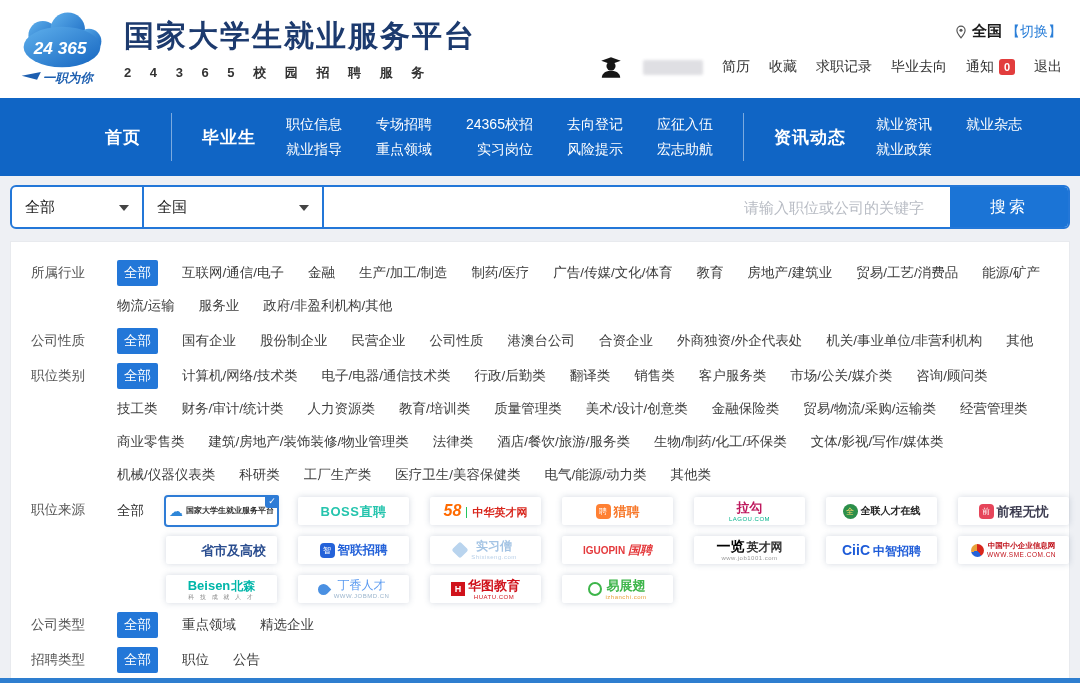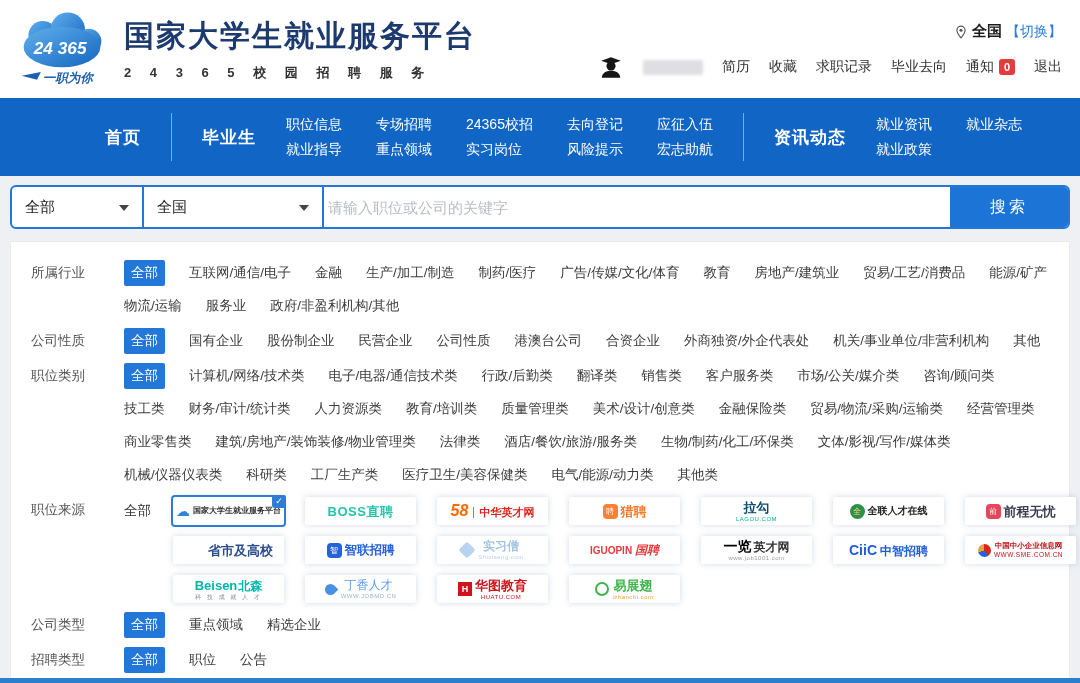--- a/index.html
+++ b/index.html
@@ -24,38 +24,38 @@
   .blur-name { width:60px; height:15px; background:#dfdfe3; border-radius:2px; filter:blur(1.5px); }
   .notice { display:flex; align-items:center; gap:5px; cursor:pointer; }
   .badge { background:#e23d3d; color:#fff; min-width:16px; height:16px; border-radius:3px;
            font-size:11px; display:grid; place-items:center; padding:0 3px; font-weight:700; }
   
   nav { background:#1065c5; height:78px; display:flex; align-items:center; column-gap:30px; padding-left:105px; color:#fff; }
   .nav-main { font-size:17px; font-weight:800; letter-spacing:1px; cursor:pointer; }
   .nav-divider { width:1px; height:48px; background:rgba(255,255,255,.45); }
   .nav-groups { display:flex; column-gap:34px; }
   .nav-col { display:flex; flex-direction:column; gap:9px; font-size:14px; }
-  .nav-sub { line-height:1.1; cursor:pointer; white-space:nowrap; }
+  .nav-sub { line-height:1.1; cursor:pointer; white-space:nowrap;text-align:right; }
   .nav-sub.empty { visibility:hidden; }
   
   .search-wrap { padding:9px 10px; }
   .search-box { display:flex; background:#fff; border:2px solid #2377d8; border-radius:6px; height:44px; overflow:hidden; }
   .s-select { display:flex; align-items:center; justify-content:space-between; padding:0 13px;
               border-right:2px solid #2377d8; font-size:15px; color:#222; cursor:pointer; flex:none; }
   .s-select.cat { width:132px; }
   .s-select.region { width:180px; }
   .caret { width:0; height:0; border:5px solid transparent; border-top:6px solid #444; margin-top:6px; }
-  .s-input { flex:1; border:none; outline:none; font-size:15px; color:#333; padding:0 4px;
-             font-family:"Liberation Sans","DejaVu Sans",sans-serif; }
+  .s-input { flex:1; border:none; outline:none; font-size:15px; color:#333; padding:0 26px;
+             font-family:"Liberation Sans","DejaVu Sans",sans-serif;text-align:right; }
   .s-input::placeholder { color:#b8bcc4; }
   .s-btn { width:118px; flex:none; background:#1b74d6; color:#fff; font-size:16px; letter-spacing:3px;
            border:none; cursor:pointer; font-family:inherit; }
   
   .panel { margin:3px 10px 0; background:#fff; padding:18px 20px 14px; border:1px solid #e8eaee; }
-  .frow { display:flex; align-items:flex-start; font-size:13.5px; margin-bottom:9px;gap:7px; }
+  .frow { display:flex; align-items:flex-start; font-size:13.5px; margin-bottom:9px; }
   .flabel { width:72px; flex:none; color:#555; line-height:26px; margin-right:14px; }
   .fopts { display:flex; flex-wrap:wrap; column-gap:24px; row-gap:7px; line-height:26px; color:#3d3d3d; }
   .chip { cursor:pointer; white-space:nowrap; }
   .chip.selected { background:#2377d8; color:#fff; padding:0 7px; border-radius:2px; }
   .chip.plain { line-height:28px; }
   .source-line { display:flex; align-items:flex-start; }
   .tile-rows { display:flex; flex-direction:column; gap:11px; margin-left:22px; }
   .tile-row { display:flex; gap:21px; }
   .tile { position:relative; width:111px; height:28px; background:#fff; border-radius:2px;
           box-shadow:0 0 6px rgba(60,80,120,.22); display:flex; align-items:center; justify-content:center;
@@ -70,21 +70,21 @@
   .t-sub { display:block; font-weight:400; font-size:6px; letter-spacing:.5px; margin-top:2px; color:#999; }
   
   .tile-ncss .t-main i { font-size:8px; font-weight:700; color:#333; }
   .tile-ncss .t-icon::before { content:"☁"; color:#2e86d8; font-size:14px; line-height:1; }
   .tile-boss .t-main i { color:#25c4ad; font-weight:800; font-size:13px; letter-spacing:.5px; }
   .tile-chinahr .p-a { color:#ff6a00; font-weight:800; font-size:16px; font-style:italic; }
   .tile-chinahr .p-b { color:#d8261c; font-weight:700; font-size:11px; margin-left:5px; border-left:1px solid #22c55e; padding-left:5px; }
   .tile-liepin .t-icon { width:15px; height:15px; background:#ff8033; border-radius:4px; }
   .tile-liepin .t-icon::before { content:"聘"; color:#fff; font-size:8px; }
   .tile-liepin .t-main i { color:#f7782a; font-weight:800; font-size:13px; }
-  .tile-lagou .t-main i { color:#0c4a6e; font-weight:800; font-size:13px; }
+  .tile-lagou .t-main i { color:#be185d; font-weight:800; font-size:13px; }
   .tile-lagou .t-sub { color:#00b38a; }
   .tile-quanlian .t-icon { width:15px; height:15px; border-radius:50%; background:#2c8f4a; }
   .tile-quanlian .t-icon::before { content:"全"; color:#ffd76e; font-size:8px; }
   .tile-quanlian .t-main i { font-size:10px; color:#222; font-weight:700; font-family:"Liberation Serif",serif; }
   .tile-qcwy .t-icon { width:15px; height:15px; background:#e6455a; border-radius:4px; }
   .tile-qcwy .t-icon::before { content:"前"; color:#fff; font-size:8px; }
   .tile-qcwy .t-main i { color:#3c3c50; font-weight:800; font-size:13px; }
   .tile-province .t-main i { color:#2a4d8f; font-weight:800; font-size:13px;margin-left:24px; }
   .tile-zhilian .t-icon { width:15px; height:15px; background:#2462d9; border-radius:4px; }
   .tile-zhilian .t-icon::before { content:"智"; color:#fff; font-size:8px; }

